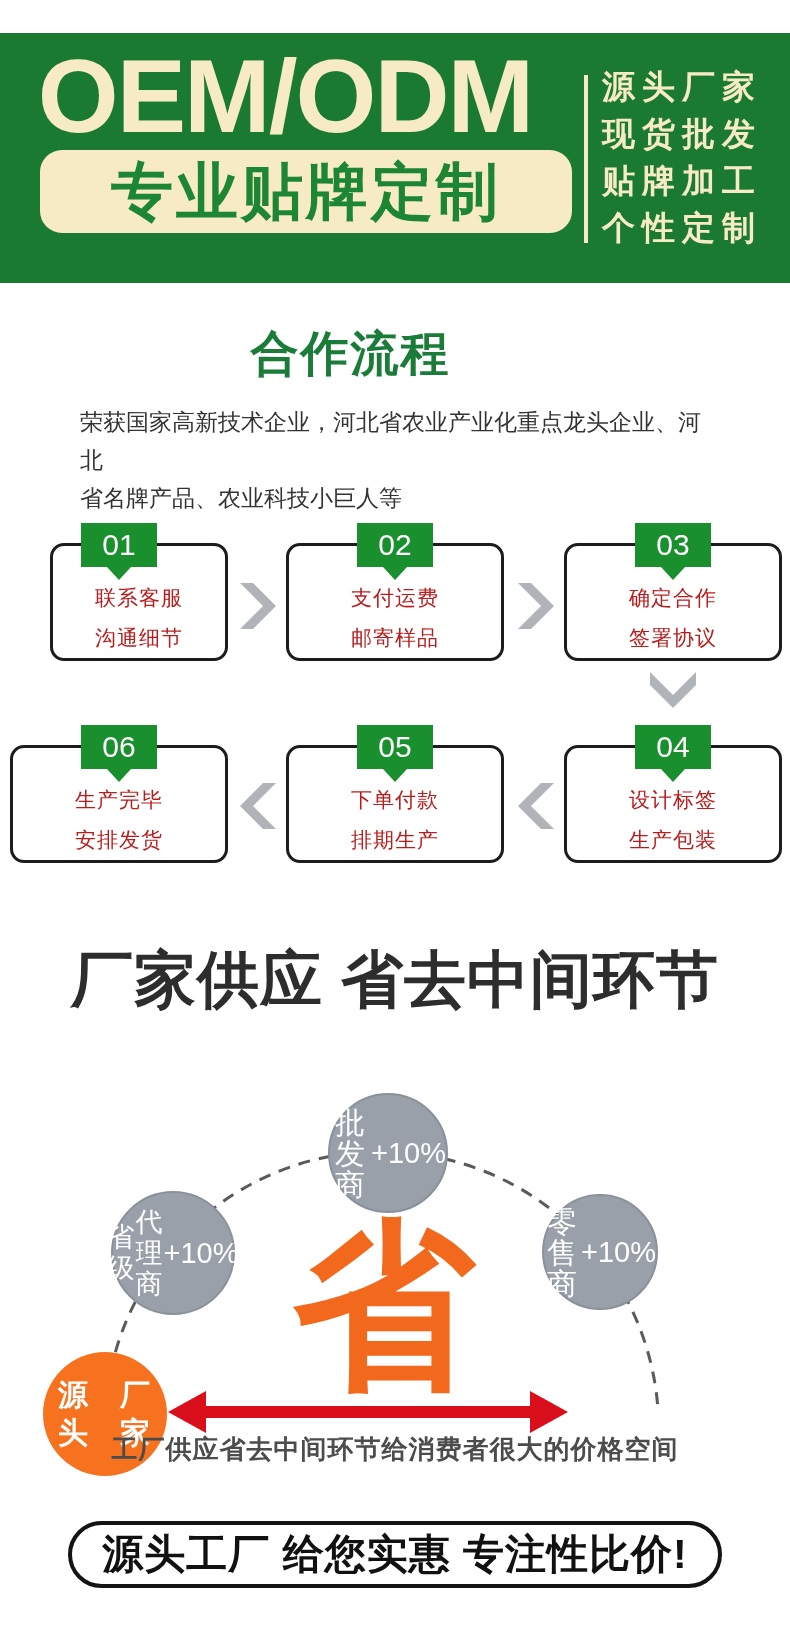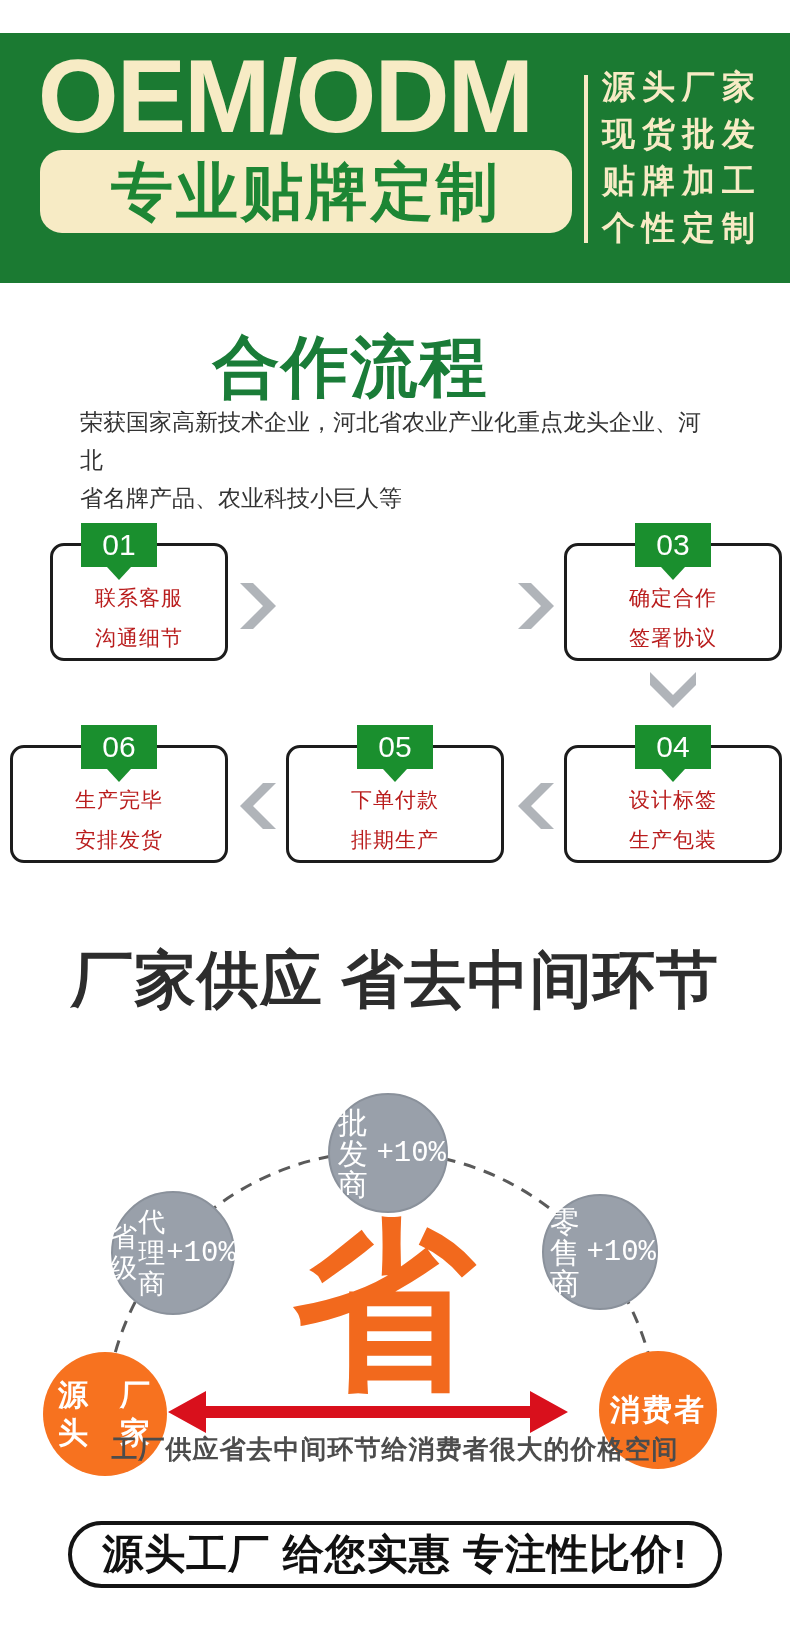--- a/index.html
+++ b/index.html
@@ -13,21 +13,21 @@
     font-size:104px;font-weight:bold;color:#f7ebc5;text-align:center;letter-spacing:-2px;line-height:110px;}
   .sub-pill{position:absolute;left:40px;top:117px;width:532px;height:83px;background:#f7ebc5;border-radius:22px;
     display:flex;align-items:center;justify-content:center;}
   .sub-pill span{font-size:62px;font-weight:bold;color:#1d8634;letter-spacing:3px;}
   .banner-divider{position:absolute;left:584px;top:42px;width:4px;height:168px;background:#f7ebc5;}
   .features{position:absolute;left:602px;top:30px;width:170px;}
   .feature-line{font-size:33px;font-weight:bold;color:#f7ebc5;letter-spacing:7px;line-height:47px;white-space:nowrap;}
 
   
   .process-title{position:absolute;top:322px;left:0;width:701px;text-align:center;
-    font-size:67px;font-weight:bold;color:#1a7c38;letter-spacing:2px;}
+    font-size:48px;font-weight:bold;color:#1a7c38;letter-spacing:2px;}
   .process-desc{position:absolute;top:403px;left:80px;width:630px;
     font-size:23px;color:#333333;font-weight:500;line-height:38px;}
 
   .flow{position:absolute;top:505px;left:0;width:790px;height:375px;}
   .step{position:absolute;width:218px;}
   .step-box{margin-top:20px;height:118px;background:#ffffff;border:3px solid #1c1c1c;border-radius:14px;
     padding-top:32px;text-align:center;}
   .step-line{font-size:21px;color:#b91c1c;font-weight:500;line-height:40px;letter-spacing:1px;}
   .tag{position:absolute;top:0;left:50%;transform:translateX(-50%);width:76px;height:44px;background:#1a8f2e;
     z-index:2;display:flex;align-items:center;justify-content:center;color:#ffffff;font-size:30px;font-weight:500;}
@@ -43,21 +43,21 @@
     font-size:62px;font-weight:bold;color:#2d2d2d;letter-spacing:1px;}
 
   .diagram{position:absolute;top:1040px;left:0;width:790px;height:470px;}
   .diagram-svg{position:absolute;left:0;top:0;}
   .circle{position:absolute;border-radius:50%;display:flex;flex-direction:row;align-items:center;justify-content:center;
     color:#ffffff;text-align:center;z-index:3;}
   .circle-gray{background:#99a0aa;border:2px solid #8a919b;}
   .circle-orange{background:#f7721f;}
   .c-line{font-size:27px;font-weight:500;line-height:31px;letter-spacing:1px;}
   .c-line-big{font-size:30px;font-weight:bold;line-height:38px;letter-spacing:2px;}
-  .c-pct{font-family:Liberation Mono, monospace;font-size:29px;line-height:33px;}
+  .c-pct{font-family:Liberation Sans, sans-serif;font-size:29px;line-height:33px;}
   .save-char{position:absolute;left:274px;top:170px;width:220px;text-align:center;z-index:2;
     font-family:"DejaVu Serif", serif;font-size:182px;line-height:190px;font-weight:bold;color:#f2691d;}
   .price-caption{position:absolute;left:80px;right:80px;top:392px;text-align:center;
     font-size:26px;font-weight:bold;color:#4c4c4c;letter-spacing:1px;z-index:4;}
 
   
   .footer-pill{position:absolute;top:1521px;left:68px;width:654px;height:67px;border:4px solid #141414;
     border-radius:34px;background:#ffffff;display:flex;align-items:center;justify-content:center;}
   .footer-pill span{font-size:41px;font-weight:bold;color:#111111;letter-spacing:1px;white-space:nowrap;}
 </style>
@@ -92,20 +92,30 @@
       <div class="tag">
         <span>01</span>
         <div class="tag-pointer"></div>
       </div>
       <div class="step-box">
         <div class="step-line">联系客服</div>
         <div class="step-line">沟通细节</div>
       </div>
     </div>
 
+    <div class="step" style="left:286px;top:18px;">
+      <div class="tag">
+        <span>02</span>
+        <div class="tag-pointer"></div>
+      </div>
+      <div class="step-box">
+        <div class="step-line">支付运费</div>
+        <div class="step-line">邮寄样品</div>
+      </div>
+    </div>
 
     <div class="step" style="left:564px;top:18px;">
       <div class="tag">
         <span>03</span>
         <div class="tag-pointer"></div>
       </div>
       <div class="step-box">
         <div class="step-line">确定合作</div>
         <div class="step-line">签署协议</div>
       </div>
@@ -197,23 +207,20 @@
       <div class="c-pct">+10%</div>
     </div>
 
     <div class="save-char">省</div>
 
     <div class="circle circle-orange" style="left:43px;top:312px;width:124px;height:124px;">
       <div class="c-line-big">源头</div>
       <div class="c-line-big">厂家</div>
     </div>
 
-    <div class="circle circle-orange" style="left:599px;top:311px;width:118px;height:118px;">
-      <div class="c-line-big">消费者</div>
-    </div>
 
     <div class="price-caption">工厂供应省去中间环节给消费者很大的价格空间</div>
   </div>
 
   <div class="footer-pill">
     <span>源头工厂 给您实惠 专注性比价!</span>
   </div>
 
 </div>
 

